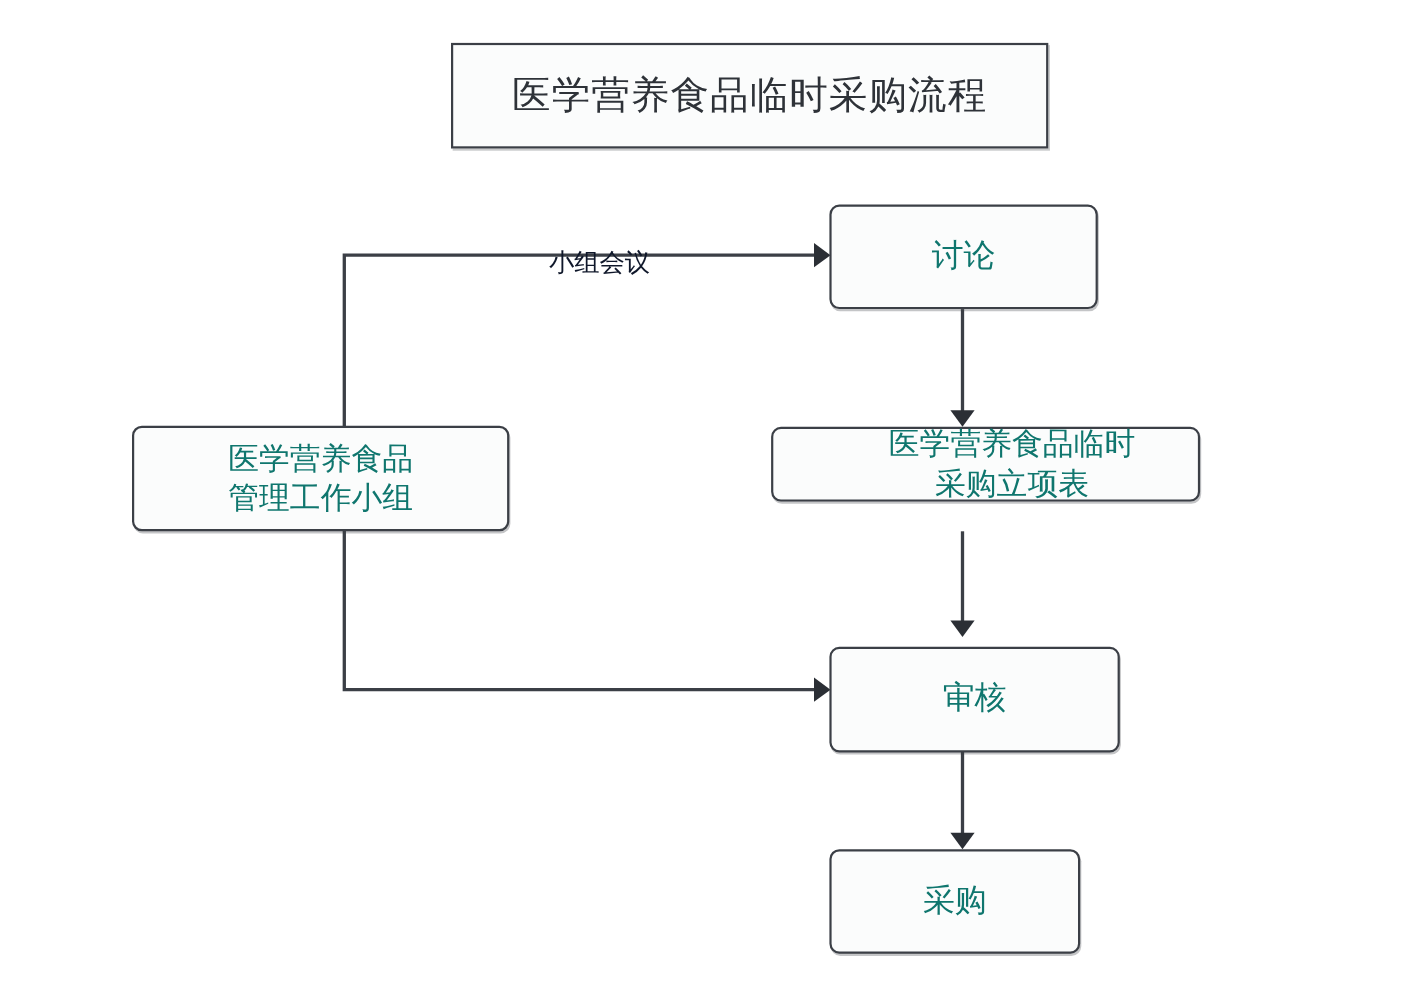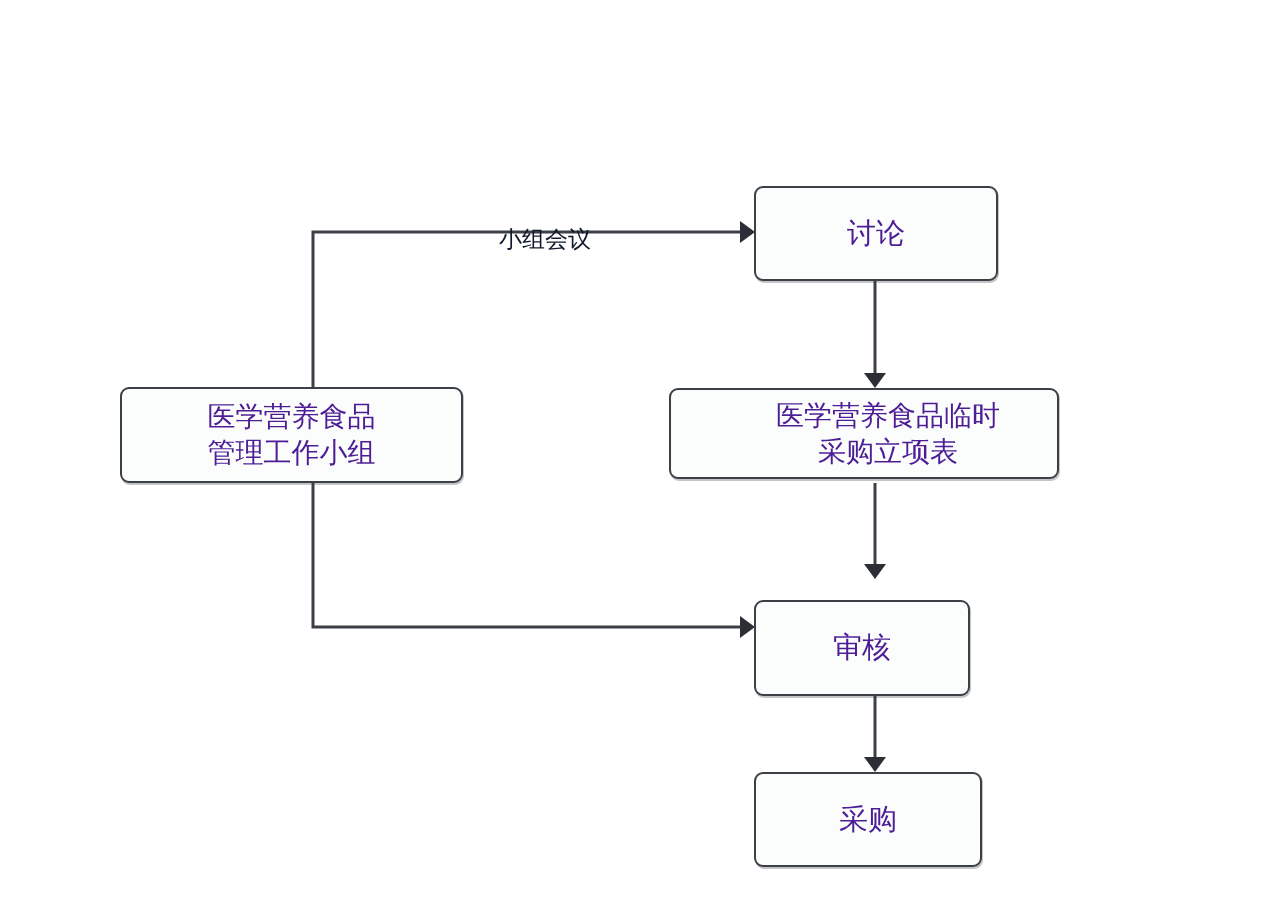--- a/index.html
+++ b/index.html
@@ -24,21 +24,21 @@
   }
   .node {
     position: absolute;
     box-sizing: border-box;
     display: flex;
     align-items: center;
     justify-content: center;
     text-align: center;
     background: #fbfcfc;
     border: 2.5px solid #3b3f46;
-    color: #4c1d95;
+    color: #0f766e;
     line-height: 1.28;
     white-space: pre-line;
     z-index: 3;
   }
   .node.rounded {
     border-radius: 9px;
     box-shadow: 1px 2px 0 rgba(60,64,70,0.30);
   }
   .node.square {
     border-radius: 0;
@@ -86,28 +86,29 @@
         <path d="M 864 373 L 886 373 L 875 388 z" fill="#2b2f35" stroke="none"></path>
         <path d="M 313 482 L 313 627 L 742 627"></path>
         <path d="M 740 616 L 740 638 L 755 627 z" fill="#2b2f35" stroke="none"></path>
         <path d="M 875 483 L 875 566"></path>
         <path d="M 864 564 L 886 564 L 875 579 z" fill="#2b2f35" stroke="none"></path>
         <path d="M 875 675 L 875 759"></path>
         <path d="M 864 757 L 886 757 L 875 772 z" fill="#2b2f35" stroke="none"></path>
       </g>
   </svg>
 
+  <div class="node square title-node" style="left: 410px; top: 39px; width: 543px; height: 96px;">医学营养食品临时采购流程</div>
 
   <div class="node rounded proc-node" style="left: 754px; top: 186px; width: 244px; height: 95px;">讨论</div>
 
   <div class="node rounded proc-node two-line" style="left: 120px; top: 387px; width: 343px; height: 96px;">医学营养食品
 管理工作小组</div>
 
-  <div class="node rounded proc-node two-line" style="left: 669px; top: 388px; width: 390px; height: 91px; padding-left: 48px;">医学营养食品临时
+  <div class="node rounded proc-node two-line" style="left: 701px; top: 388px; width: 390px; height: 68px; padding-left: 48px;">医学营养食品临时
 采购立项表</div>
 
-  <div class="node rounded proc-node" style="left: 754px; top: 600px; width: 216px; height: 96px;">审核</div>
+  <div class="node rounded proc-node" style="left: 754px; top: 588px; width: 264px; height: 96px;">审核</div>
 
   <div class="node rounded proc-node" style="left: 754px; top: 772px; width: 228px; height: 95px;">采购</div>
 
   <div class="edge-label" style="left: 545px; top: 211px; transform: translate(-50%, -50%);">小组会议</div>
 
 </div>
 
 </body></html>

